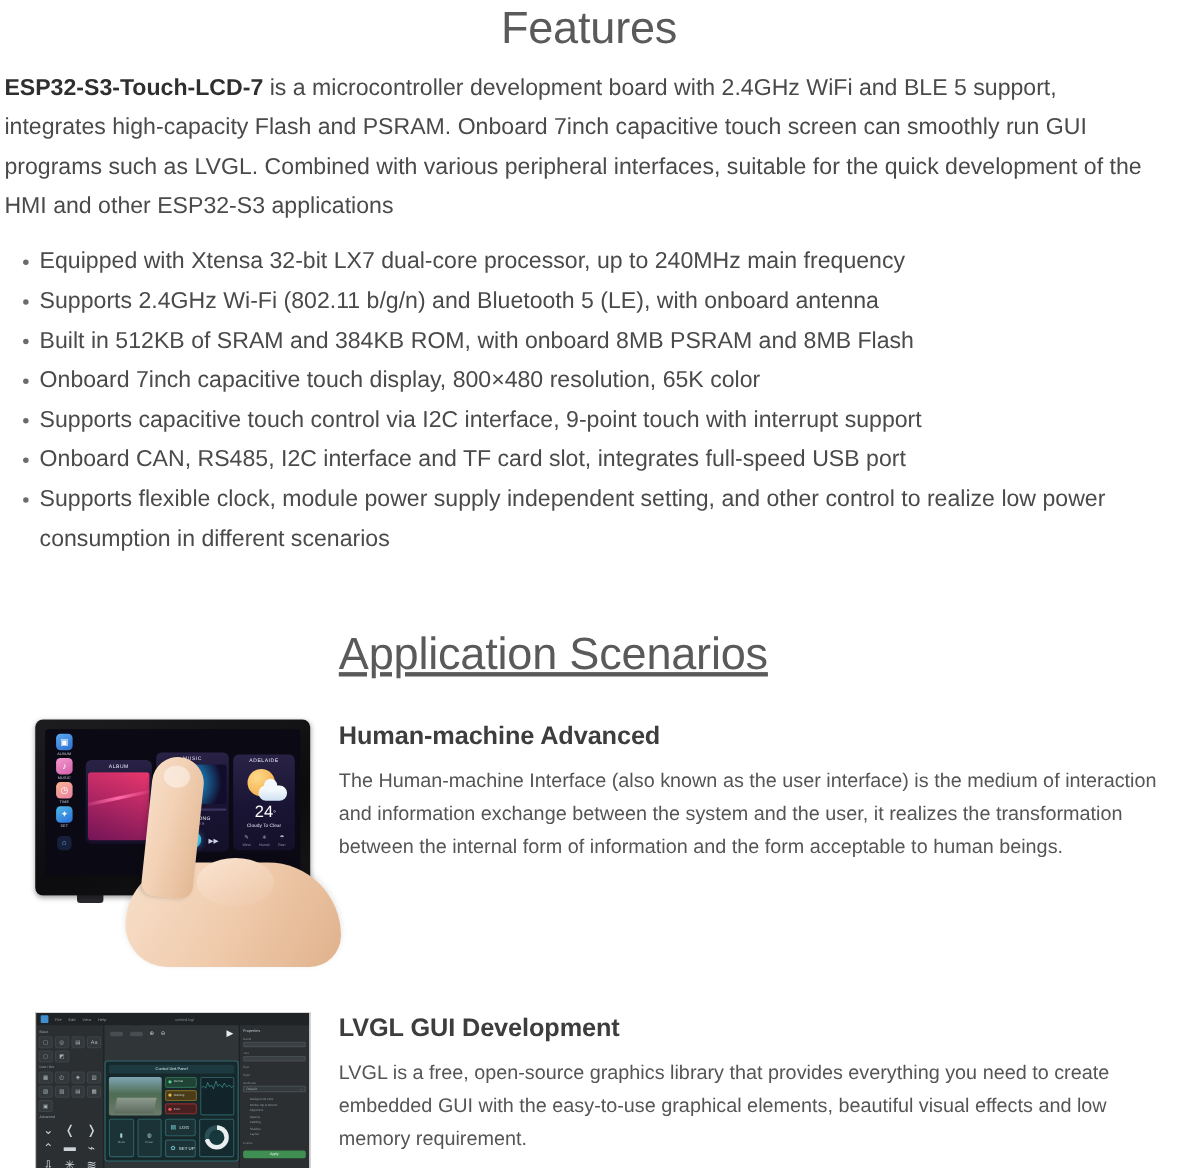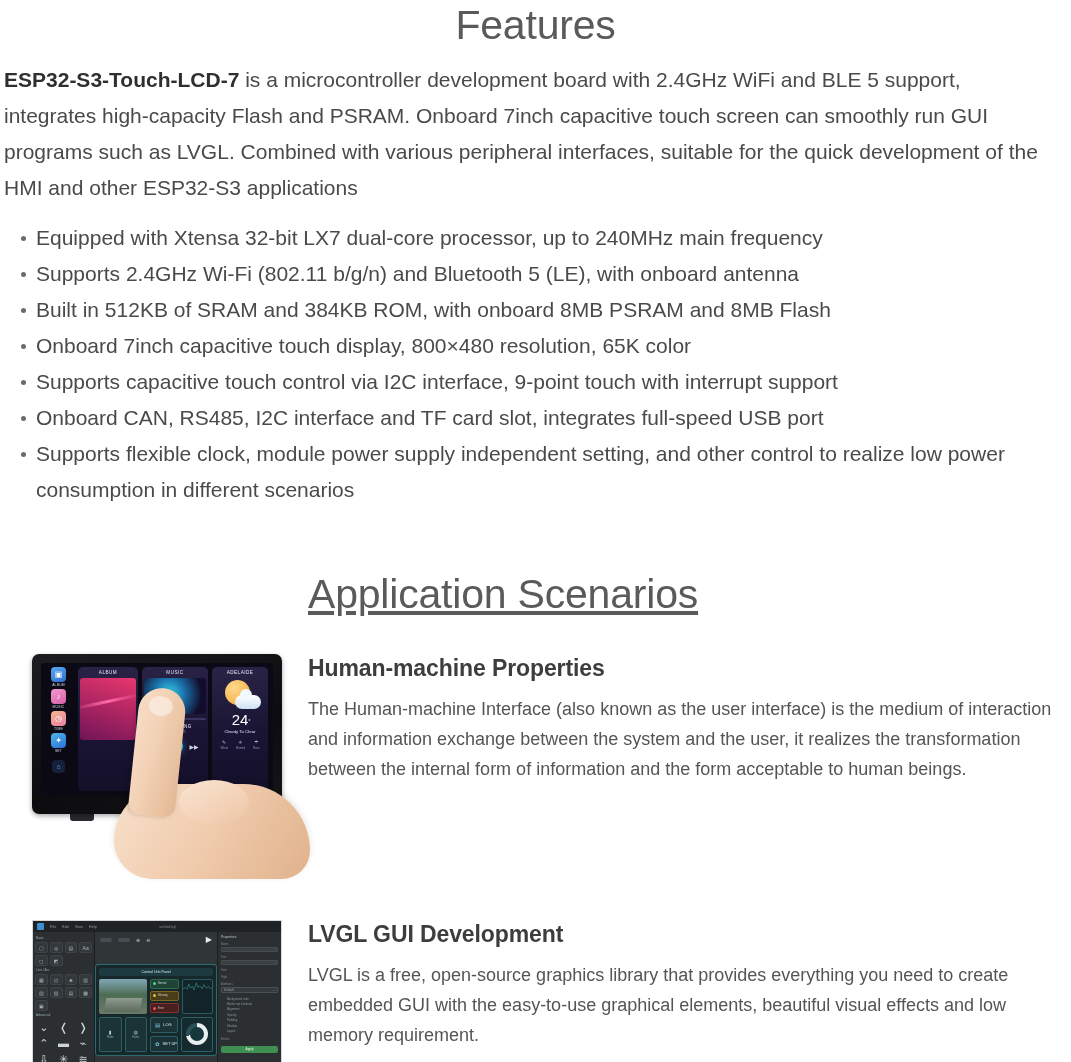--- a/index.html
+++ b/index.html
@@ -129,21 +129,21 @@
   .rail-ico.c0 { background: linear-gradient(150deg,#5aa9f0,#2f6fd0); }
   .rail-ico.c1 { background: linear-gradient(150deg,#f49ad0,#d45fa8); }
   .rail-ico.c2 { background: linear-gradient(150deg,#f6b68f,#e97fa4); }
   .rail-ico.c3 { background: linear-gradient(150deg,#4fb7e8,#2a6fd8); }
   .rail-lbl { font-size: 3.4px; color: #cfd3e6; margin-top: 1px; letter-spacing:.2px; }
   .rail-home {
     margin-top: 5px; width: 13px; height: 13px; border-radius: 4px;
     background: #16203a; color:#6ea8ff; font-size: 7px;
     display:flex; align-items:center; justify-content:center;
   }
-  .hmi-cards { flex: 1; display: flex; gap: 4px; padding: 4px 5px 5px 2px; }
+  .hmi-cards { flex: 1; display: flex; gap: 4px; padding: 4px 5px 5px 2px; align-items: center; }
   .hcard {
     flex: 1;
     border-radius: 5px;
     padding: 3px 2px;
     display: flex; flex-direction: column; align-items: center;
     background: linear-gradient(175deg,#2a2347 0%,#191433 55%,#141029 100%);
   }
   .hcard-t { font-size: 4.6px; color: #e7e7f5; letter-spacing: .5px; margin-bottom: 3px; }
   .albumart {
     width: 56px; height: 62px; border-radius: 3px;
@@ -405,21 +405,21 @@
         <div class="hmi-foot"></div>
       </div>
 
       <div class="hand">
         <div class="palm"></div>
         <div class="knuckle"></div>
         <div class="finger"></div>
       </div>
     </div>
 
-    <h3 class="scen-title">Human-machine Properties</h3>
+    <h3 class="scen-title">Human-machine Advanced</h3>
     <p class="scen-body">The Human-machine Interface (also known as the user interface) is the medium of interaction and information exchange between the system and the user, it realizes the transformation between the internal form of information and the form acceptable to human beings.</p>
   </div>
 
   <div class="scenario" style="margin-top:26px">
 
     <div class="lvgl-art">
 
       <div class="lv-titlebar">
         <div class="lv-logo"></div>
         <div class="lv-menu">File</div>

